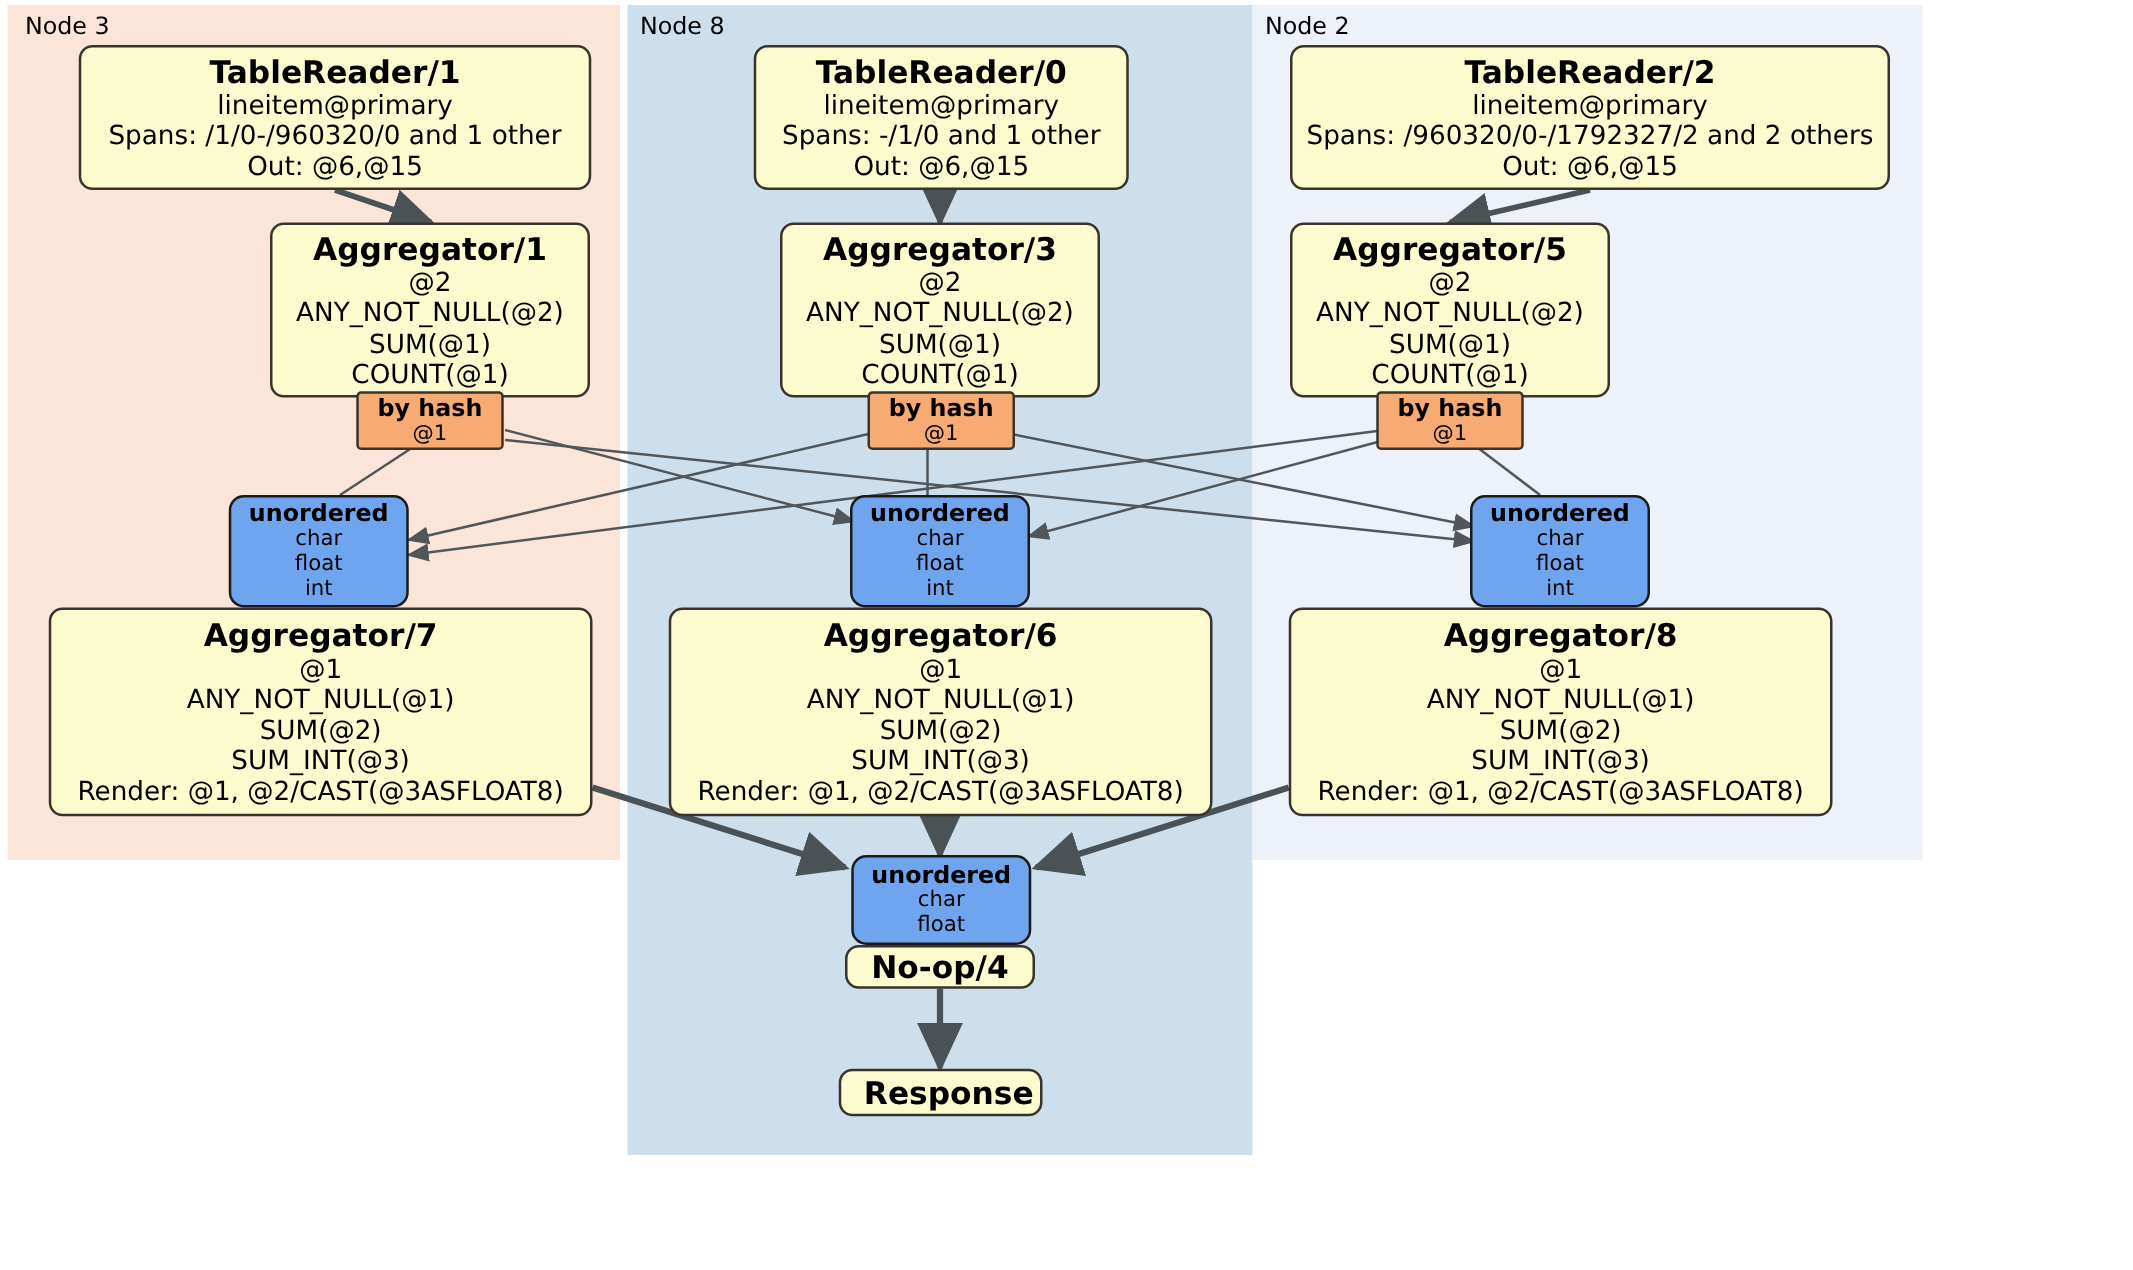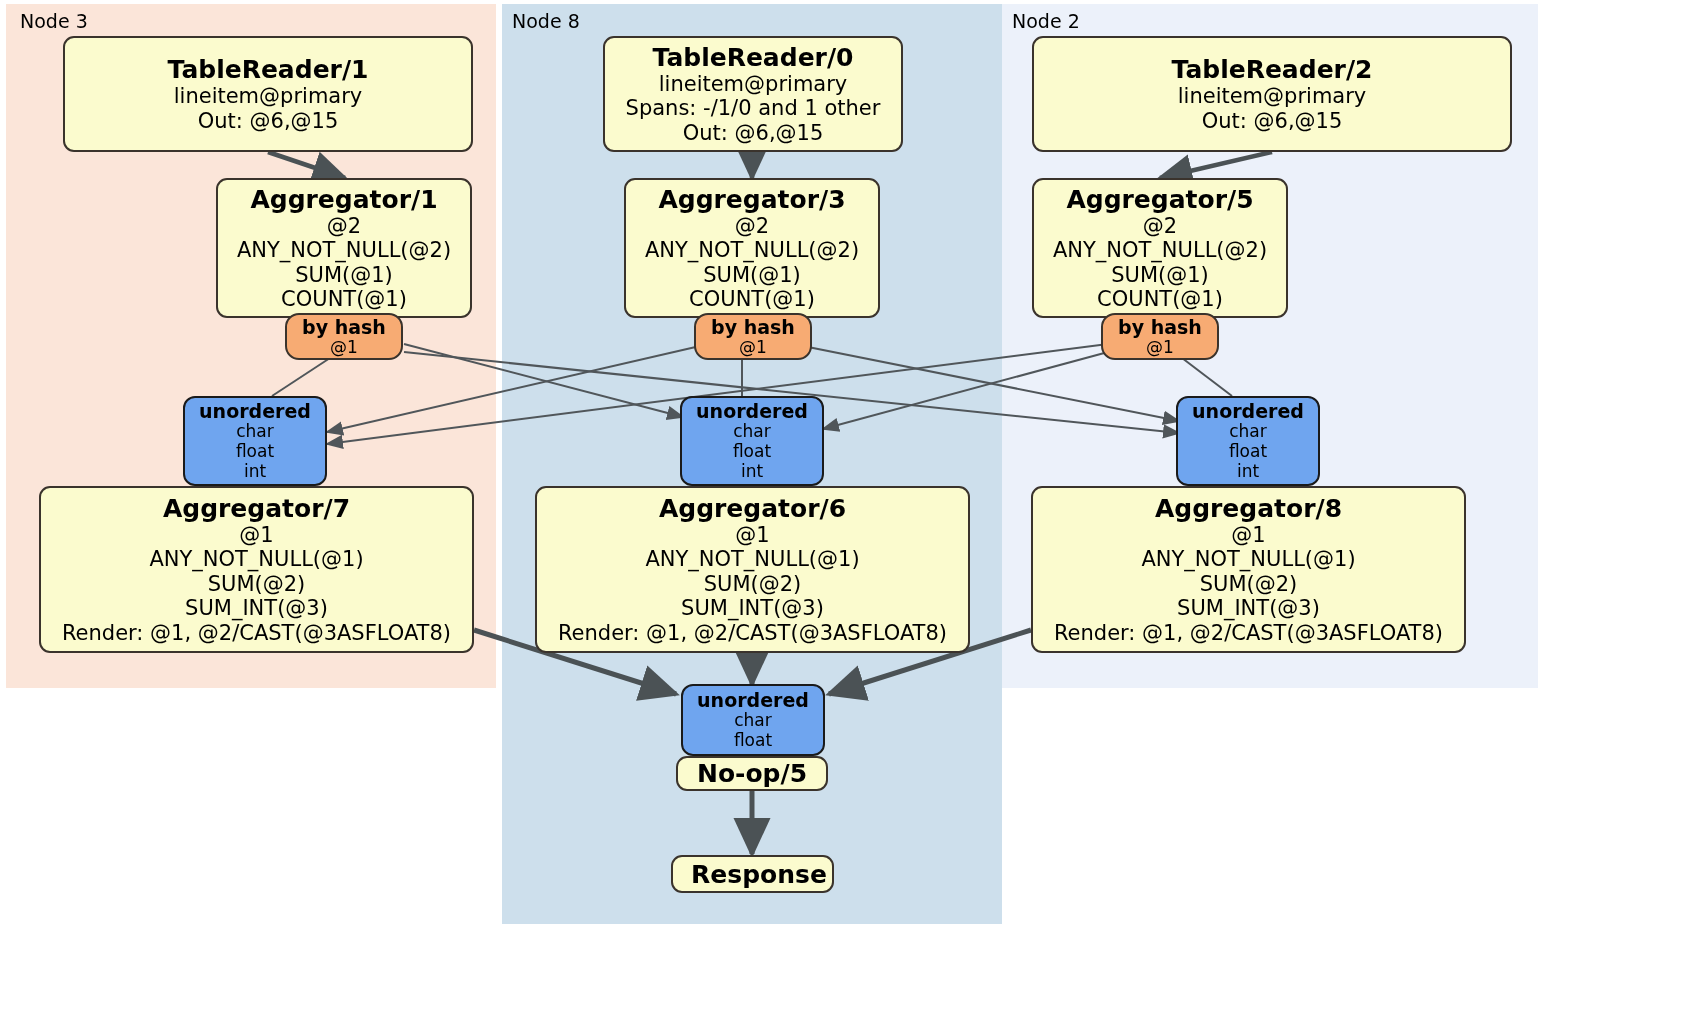--- a/index.html
+++ b/index.html
@@ -48,21 +48,21 @@
     line-height: 1.16;
   }
   .proc {
     background: #fbfbce;
     border: 2px solid #3a332c;
     border-radius: 11px;
   }
   .router {
     background: #f7ab73;
     border: 2px solid #3a332c;
-    border-radius: 14px;
+    border-radius: 4px;
   }
   .stream {
     background: #6fa5ef;
     border: 2px solid #1a1a1a;
     border-radius: 12px;
   }
   .title {
     font-weight: bold;
     font-size: 25px;
     color: #000;
@@ -132,33 +132,35 @@
     <path d="M 474,630 L 676,694" stroke="#4b5255" stroke-width="5" fill="none" marker-end="url(#arrowThick)"></path>
     <path d="M 1031,630 L 829,694" stroke="#4b5255" stroke-width="5" fill="none" marker-end="url(#arrowThick)"></path>
     <path d="M 752,652 L 752,684" stroke="#4b5255" stroke-width="5" fill="none" marker-end="url(#arrowThick)"></path>
 
     <path d="M 752,791 L 752,854" stroke="#4b5255" stroke-width="5" fill="none" marker-end="url(#arrowThick)"></path>
   </svg>
 
   <div class="nodebox proc z-mid" style="left:63px; top:36px; width:410px; height:116px;">
     <div class="title">TableReader/1</div>
     <div class="det">lineitem@primary</div>
+    <div class="det">Spans: /1/0-/960320/0 and 1 other</div>
     <div class="det">Out: @6,@15</div>
   </div>
 
   <div class="nodebox proc z-mid" style="left:603px; top:36px; width:300px; height:116px;">
     <div class="title">TableReader/0</div>
     <div class="det">lineitem@primary</div>
     <div class="det">Spans: -/1/0 and 1 other</div>
     <div class="det">Out: @6,@15</div>
   </div>
 
   <div class="nodebox proc z-mid" style="left:1032px; top:36px; width:480px; height:116px;">
     <div class="title">TableReader/2</div>
     <div class="det">lineitem@primary</div>
+    <div class="det">Spans: /960320/0-/1792327/2 and 2 others</div>
     <div class="det">Out: @6,@15</div>
   </div>
 
   <div class="nodebox proc z-mid" style="left:216px; top:178px; width:256px; height:140px;">
     <div class="title">Aggregator/1</div>
     <div class="det">@2</div>
     <div class="det">ANY_NOT_NULL(@2)</div>
     <div class="det">SUM(@1)</div>
     <div class="det">COUNT(@1)</div>
   </div>
@@ -242,20 +244,20 @@
     <div class="det">Render: @1, @2/CAST(@3ASFLOAT8)</div>
   </div>
 
   <div class="nodebox stream z-over" style="left:681px; top:684px; width:144px; height:72px;">
     <div class="title-sm">unordered</div>
     <div class="det-sm">char</div>
     <div class="det-sm">float</div>
   </div>
 
   <div class="nodebox proc z-over" style="left:676px; top:756px; width:152px; height:35px;">
-    <div class="title">No-op/5</div>
+    <div class="title">No-op/4</div>
   </div>
 
   <div class="nodebox proc z-over" style="left:671px; top:855px; width:163px; height:38px;padding-left:13px;">
     <div class="title">Response</div>
   </div>
 
 </div>
 
 </body></html>

